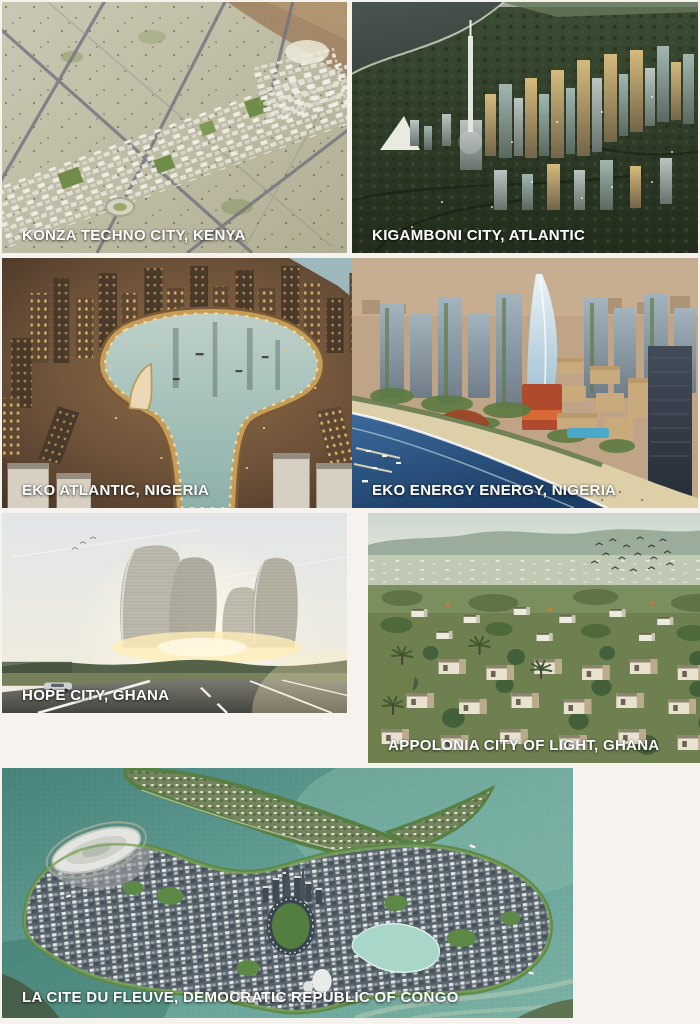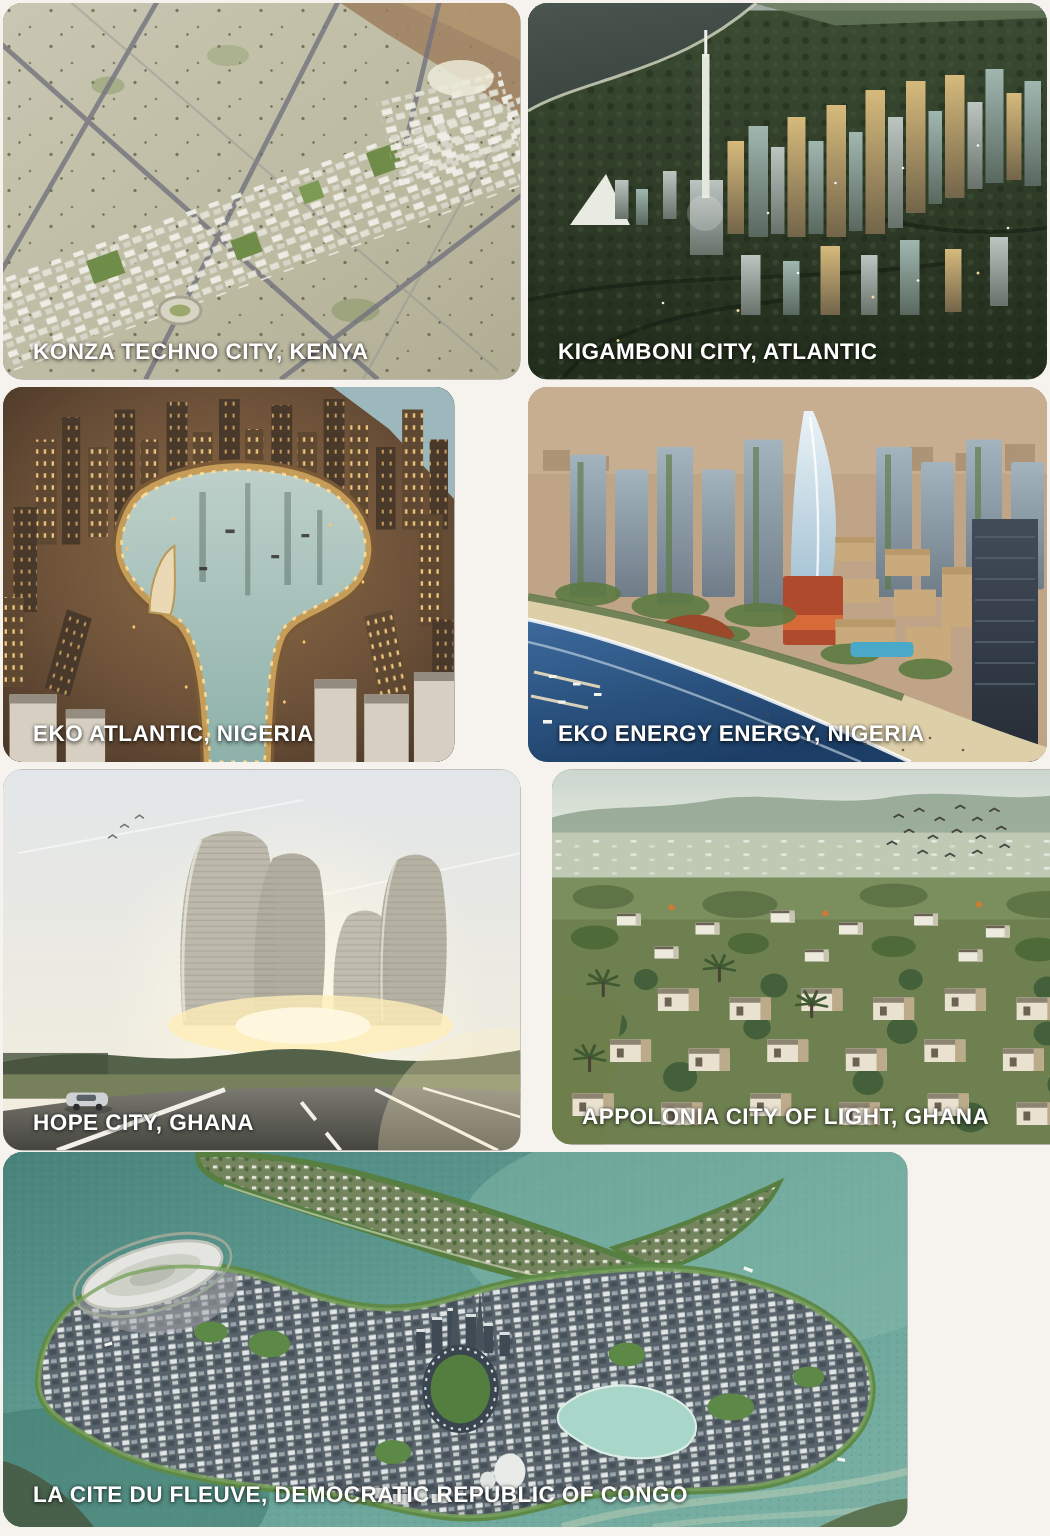--- a/index.html
+++ b/index.html
@@ -3,29 +3,29 @@
 <meta charset="utf-8">
 <style>
   html,body{margin:0;padding:0;}
   body{
     width:700px;height:1024px;position:relative;
     background:#f6f3ee;
     font-family:"Liberation Sans","DejaVu Sans",sans-serif;
     overflow:hidden;
   }
   .collage{position:absolute;inset:0;}
-  .panel{position:absolute;overflow:hidden;margin:0;padding:0;background:#888;border-radius:13px;}
+  .panel{position:absolute;overflow:hidden;margin:0;padding:0;background:#888;}
   .panel svg.art{position:absolute;inset:0;width:100%;height:100%;display:block;}
   #p1{left:2px;top:2px;width:345px;height:251px;}
   #p2{left:352px;top:2px;width:346px;height:251px;}
-  #p3{left:2px;top:258px;width:301px;height:250px;}
+  #p3{left:2px;top:258px;width:346px;height:250px;padding-left:47px;}
   #p4{left:352px;top:258px;width:346px;height:250px;}
-  #p5{left:2px;top:513px;width:345px;height:254px;}
+  #p5{left:2px;top:513px;width:345px;height:200px;}
   #p6{left:368px;top:513px;width:346px;height:250px;padding-left:48px;}
-  #p7{left:2px;top:768px;width:571px;height:250px;padding-left:32px;}
+  #p7{left:2px;top:768px;width:571px;height:250px;}
   figcaption.cap{
     position:absolute;left:20px;bottom:10px;
     color:#ffffff;font-weight:bold;font-size:15px;letter-spacing:.3px;
     text-shadow:0 1px 3px rgba(0,0,0,.65),0 0 2px rgba(0,0,0,.4);
     white-space:nowrap;
   }
   #p7 figcaption.cap{bottom:13px;}
 </style>
 </head>
 <body>

